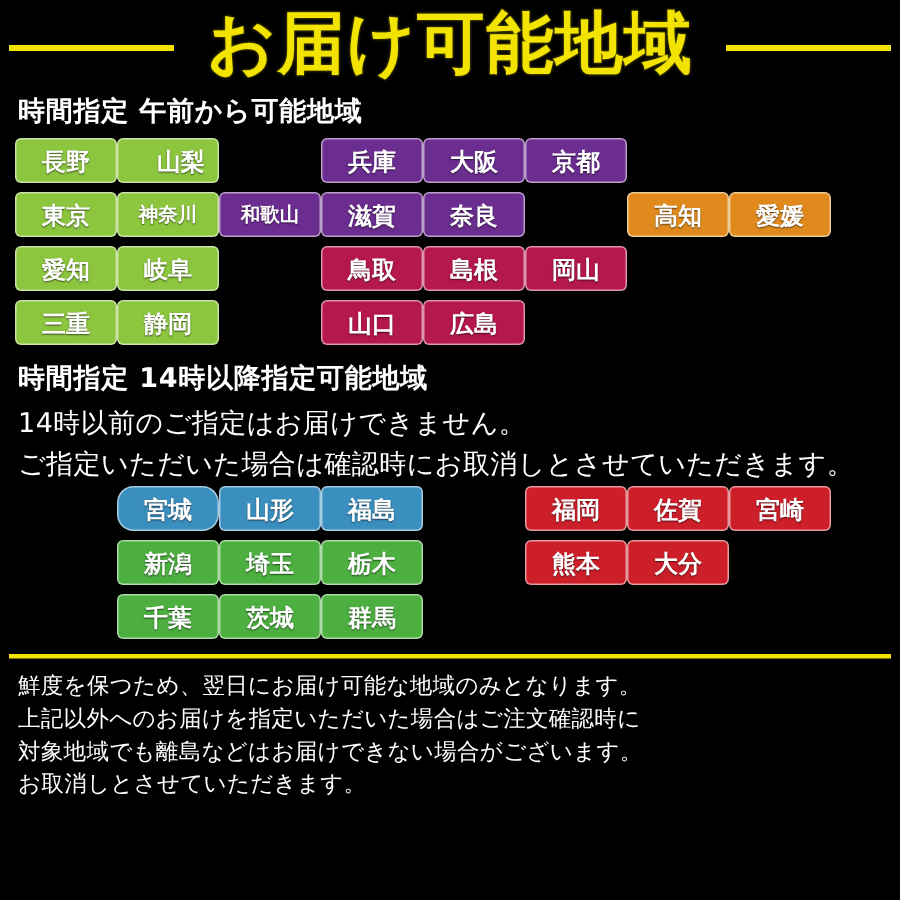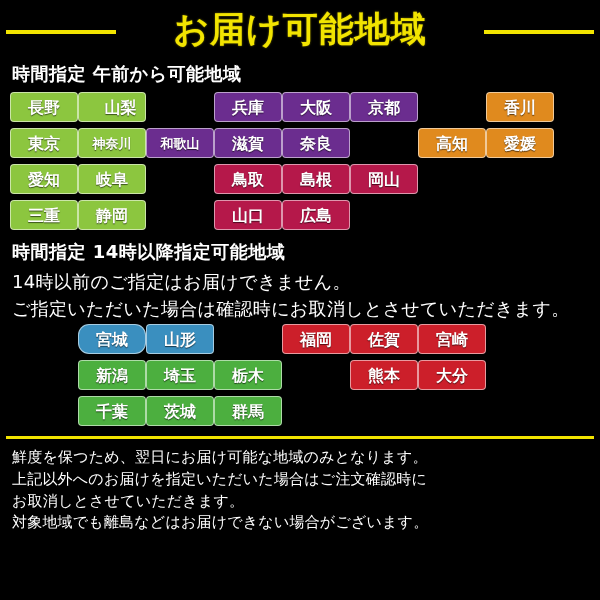--- a/index.html
+++ b/index.html
@@ -33,21 +33,21 @@
   .title-rule {
     position: absolute;
     top: 30px;
     height: 4px;
     background: #f2e400;
   }
   .title-rule.left { left: 6px; width: 110px; }
   .title-rule.right { right: 6px; width: 110px; }
   .title-text {
     position: relative;
-    font-size: 35px;
+    font-size: 45px;
     font-weight: bold;
     color: #f2e400;
     letter-spacing: 1px;
     text-shadow: 0 0 2px #8a8000;
     z-index: 2;
     padding: 0 6px;
     background: #000;
   }
 
   
@@ -129,21 +129,20 @@
   <div class="section-head">時間指定 午前から可能地域</div>
   <div class="grid" id="grid1">
       <div class="row">
         <div class="chip" style="background: rgb(140, 198, 63);">長野</div>
         <div class="chip" style="background: rgb(140, 198, 63); padding-left: 17px;">山梨</div>
         <div class="chip spacer"></div>
         <div class="chip" style="background: rgb(107, 45, 143);">兵庫</div>
         <div class="chip" style="background: rgb(107, 45, 143);">大阪</div>
         <div class="chip" style="background: rgb(107, 45, 143);">京都</div>
         <div class="chip spacer"></div>
-        <div class="chip" style="background: rgb(224, 138, 30);">香川</div>
       </div>
       <div class="row">
         <div class="chip" style="background: rgb(140, 198, 63);">東京</div>
         <div class="chip small-text" style="background: rgb(140, 198, 63);">神奈川</div>
         <div class="chip small-text" style="background: rgb(107, 45, 143);">和歌山</div>
         <div class="chip" style="background: rgb(107, 45, 143);">滋賀</div>
         <div class="chip" style="background: rgb(107, 45, 143);">奈良</div>
         <div class="chip spacer"></div>
         <div class="chip" style="background: rgb(224, 138, 30);">高知</div>
         <div class="chip" style="background: rgb(224, 138, 30);">愛媛</div>
@@ -166,20 +165,21 @@
     </div>
 
   <div class="section-head sec2-head">時間指定 14時以降指定可能地域</div>
   <div class="note-line">14時以前のご指定はお届けできません。</div>
   <div class="note-line">ご指定いただいた場合は確認時にお取消しとさせていただきます。</div>
   <div class="grid" id="grid2">
       <div class="row">
         <div class="chip spacer"></div>
         <div class="chip" style="background: rgb(58, 143, 191); border-radius: 11px;">宮城</div>
         <div class="chip" style="background: rgb(58, 143, 191);">山形</div>
+        <div class="chip" style="background: rgb(58, 143, 191);">福島</div>
         <div class="chip spacer"></div>
         <div class="chip" style="background: rgb(204, 31, 42);">福岡</div>
         <div class="chip" style="background: rgb(204, 31, 42);">佐賀</div>
         <div class="chip" style="background: rgb(204, 31, 42);">宮崎</div>
       </div>
       <div class="row">
         <div class="chip spacer"></div>
         <div class="chip" style="background: rgb(76, 175, 63);">新潟</div>
         <div class="chip" style="background: rgb(76, 175, 63);">埼玉</div>
         <div class="chip" style="background: rgb(76, 175, 63);">栃木</div>
@@ -193,17 +193,17 @@
         <div class="chip" style="background: rgb(76, 175, 63);">茨城</div>
         <div class="chip" style="background: rgb(76, 175, 63);">群馬</div>
       </div>
     </div>
 
   <div class="divider"></div>
 
   <div class="footer">
     <div class="footer-line">鮮度を保つため、翌日にお届け可能な地域のみとなります。</div>
     <div class="footer-line">上記以外へのお届けを指定いただいた場合はご注文確認時に</div>
+    <div class="footer-line">対象地域でも離島などはお届けできない場合がございます。</div>
     <div class="footer-line">お取消しとさせていただきます。</div>
-    <div class="footer-line">対象地域でも離島などはお届けできない場合がございます。</div>
   </div>
 
 </div>
 
 </body></html>

